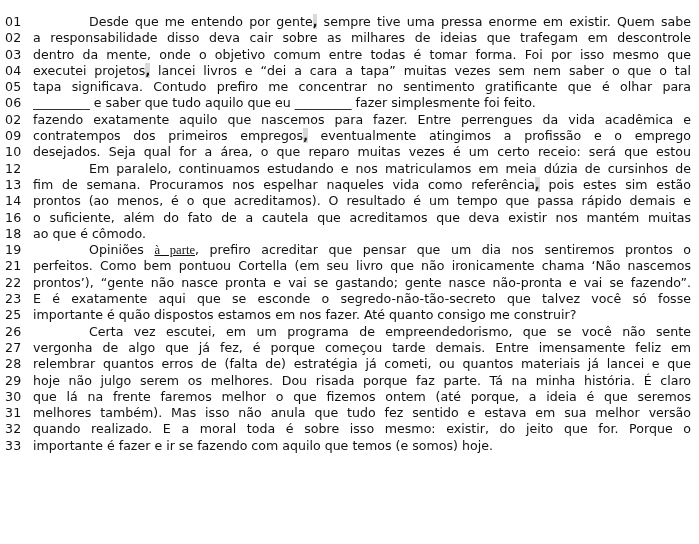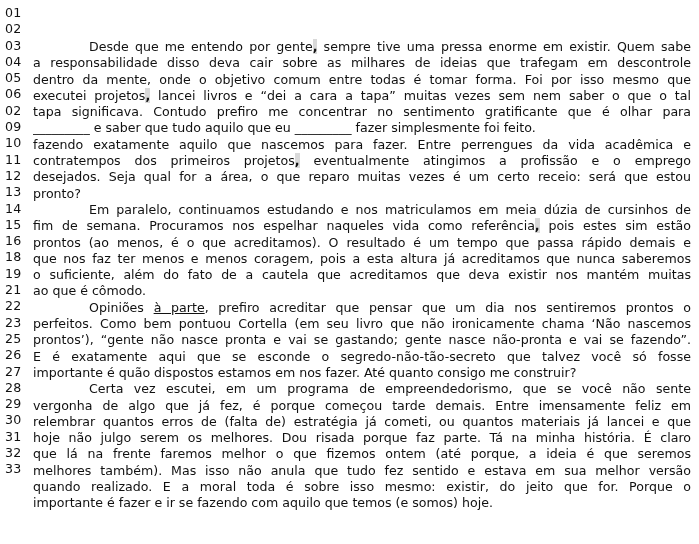--- a/index.html
+++ b/index.html
@@ -9,21 +9,21 @@
     }
     body {
       width: 699px;
       height: 544px;
       overflow: hidden;
       font-family: "DejaVu Sans", sans-serif;
       color: #111111;
     }
     .doc {
       position: relative;
-      padding-top: 5px;
+      padding-top: 14px;
     }
     .line {
       display: flex;
       height: 16.3px;
       line-height: 16.3px;
       font-size: 12.6px;
       white-space: nowrap;
     }
     .num {
       width: 28px;
@@ -33,34 +33,34 @@
       letter-spacing: 0.2px;
     }
     .txt {
       width: 658px;
       flex: 0 0 658px;
       text-align: justify;
       text-align-last: justify;
       white-space: normal;
       overflow: hidden;
       height: 16.3px;
-      margin-top: 34px;
     }
     .txt.last {
       text-align-last: left;
     }
     .txt.indent {
       text-indent: 56px;
     }
     .hl {
       background: #d9d9d9;
       font-weight: bold;
     }
     .ul {
       text-decoration: underline;
+      font-family: Liberation Serif, serif;
     }
   </style>
 </head>
 <body>
 
 <div class="doc" id="doc">
     <div class="line">
       <span class="num">01</span>
       <span class="txt indent"><span>Desde que me entendo por gente</span><span class="hl">,</span><span> sempre tive uma pressa enorme em existir. Quem sabe</span></span>
     </div>
@@ -83,45 +83,37 @@
     <div class="line">
       <span class="num">06</span>
       <span class="txt last"><span>_________ e saber que tudo aquilo que eu _________ fazer simplesmente foi feito.</span></span>
     </div>
     <div class="line">
       <span class="num">02</span>
       <span class="txt"><span>fazendo exatamente aquilo que nascemos para fazer. Entre perrengues da vida acadêmica e</span></span>
     </div>
     <div class="line">
       <span class="num">09</span>
-      <span class="txt"><span>contratempos dos primeiros projetos</span><span class="hl">,</span><span> eventualmente atingimos a profissão e o emprego</span></span>
+      <span class="txt"><span>contratempos dos primeiros empregos</span><span class="hl">,</span><span> eventualmente atingimos a profissão e o emprego</span></span>
     </div>
     <div class="line">
       <span class="num">10</span>
       <span class="txt"><span>desejados. Seja qual for a área, o que reparo muitas vezes é um certo receio: será que estou</span></span>
-    </div>
-    <div class="line">
-      <span class="num">11</span>
-      <span class="txt last"><span>pronto?</span></span>
     </div>
     <div class="line">
       <span class="num">12</span>
       <span class="txt indent"><span>Em paralelo, continuamos estudando e nos matriculamos em meia dúzia de cursinhos de</span></span>
     </div>
     <div class="line">
       <span class="num">13</span>
       <span class="txt"><span>fim de semana. Procuramos nos espelhar naqueles vida como referência</span><span class="hl">,</span><span> pois estes sim estão</span></span>
     </div>
     <div class="line">
       <span class="num">14</span>
       <span class="txt"><span>prontos (ao menos, é o que acreditamos). O resultado é um tempo que passa rápido demais e</span></span>
-    </div>
-    <div class="line">
-      <span class="num">15</span>
-      <span class="txt"><span>que nos faz ter menos e menos coragem, pois a esta altura já acreditamos que nunca saberemos</span></span>
     </div>
     <div class="line">
       <span class="num">16</span>
       <span class="txt"><span>o suficiente, além do fato de a cautela que acreditamos que deva existir nos mantém muitas</span></span>
     </div>
     <div class="line">
       <span class="num">18</span>
       <span class="txt last"><span>ao que é cômodo.</span></span>
     </div>
     <div class="line">

